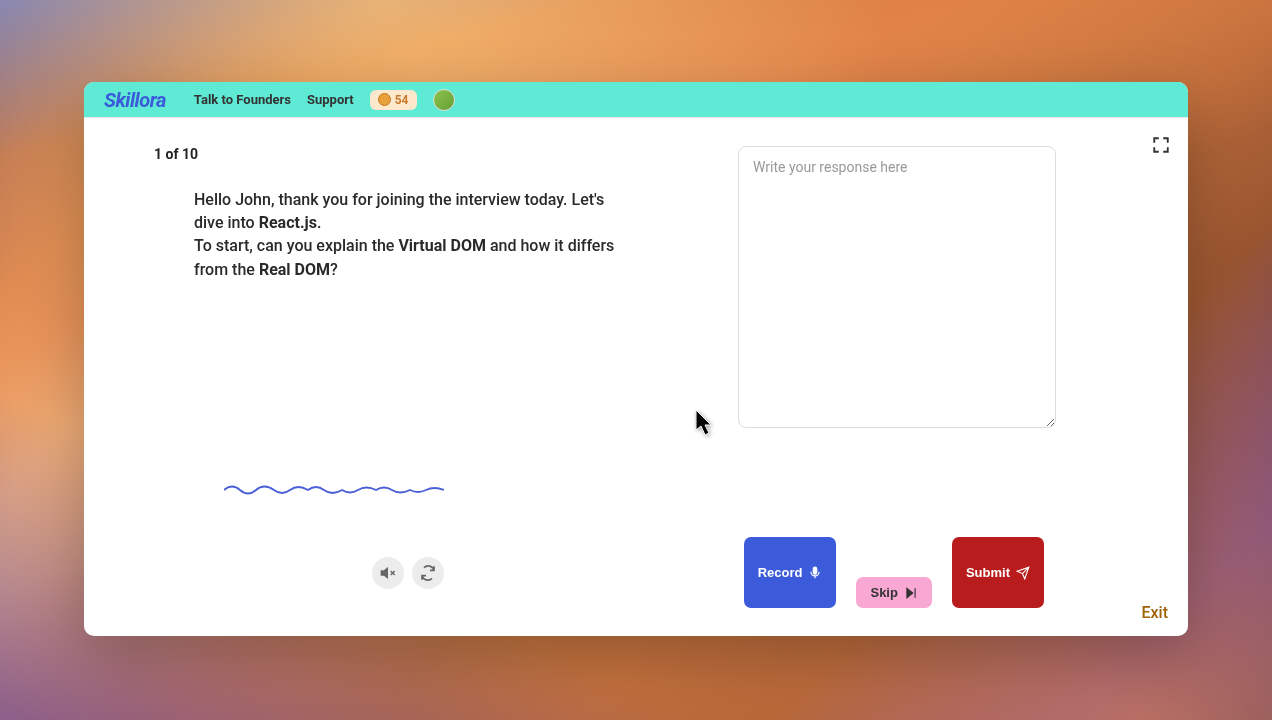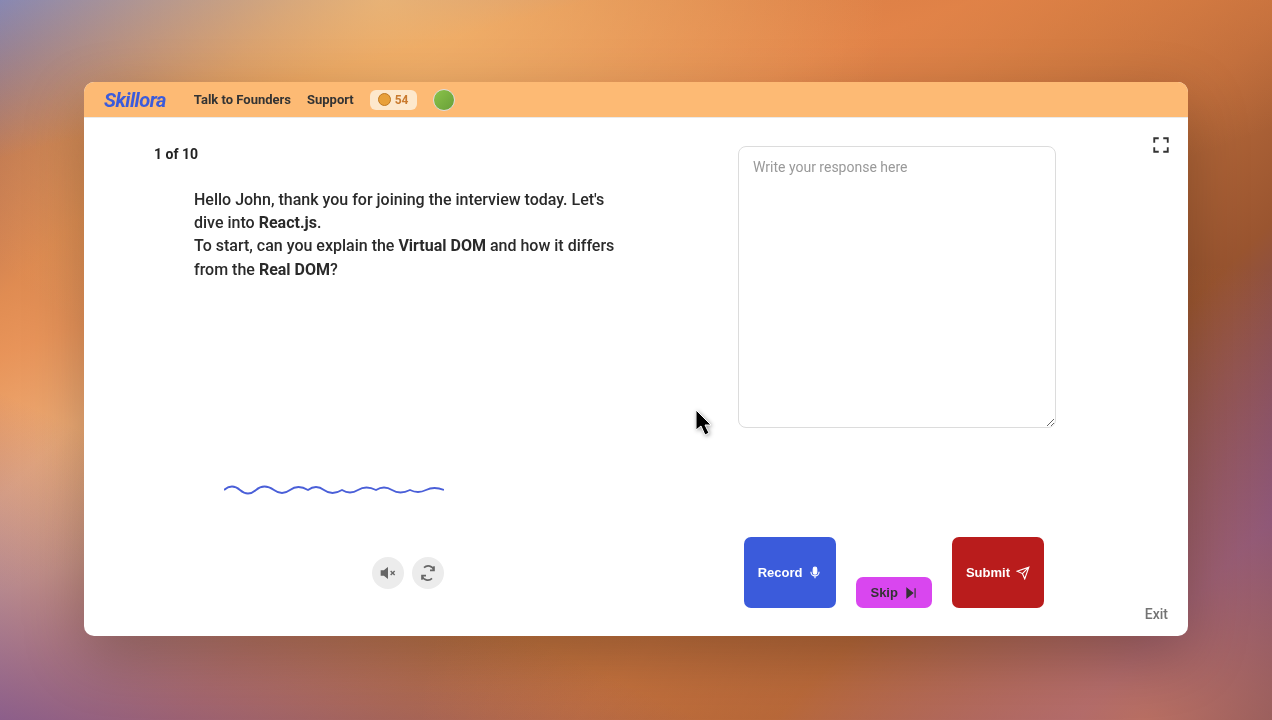--- a/index.html
+++ b/index.html
@@ -29,21 +29,21 @@
       height: 554px;
       background: #ffffff;
       border-radius: 10px;
       box-shadow: 0 20px 60px rgba(0,0,0,0.25);
       overflow: hidden;
       display: flex;
       flex-direction: column;
     }
     .header {
       height: 36px;
-      background: #fdba74;
+      background: #5eead4;
       border-bottom: 1px solid #eaeaea;
       display: flex;
       align-items: center;
       padding: 16px 20px;
       gap: 28px;
     }
     .logo {
       font-size: 20px;
       font-weight: 700;
       color: #3b5bdb;
@@ -192,29 +192,29 @@
       align-items: center;
       gap: 6px;
       padding: 8px 14px;
       border-radius: 7px;
       font-size: 13px;
       font-weight: 600;
       border: none;
       cursor: pointer;
     }
     .btn-record { background: #3b5bdb; color: #fff; }
-    .btn-skip { background: #d946ef; color: #333; margin-top: 40px; }
+    .btn-skip { background: #f9a8d4; color: #333; margin-top: 40px; }
     .btn-submit { background: #b91c1c; color: #fff; }
     .btn svg { width: 14px; height: 14px; }
     .exit-link {
       position: absolute;
       right: 20px;
       bottom: 14px;
-      font-size: 14px;
-      color: #737373;
+      font-size: 16px;
+      color: #a16207;
       font-weight: 500;
       cursor: pointer;
     }
     .cursor {
       position: absolute;
       left: 612px;
       top: 328px;
       width: 20px;
       height: 28px;
       pointer-events: none;

